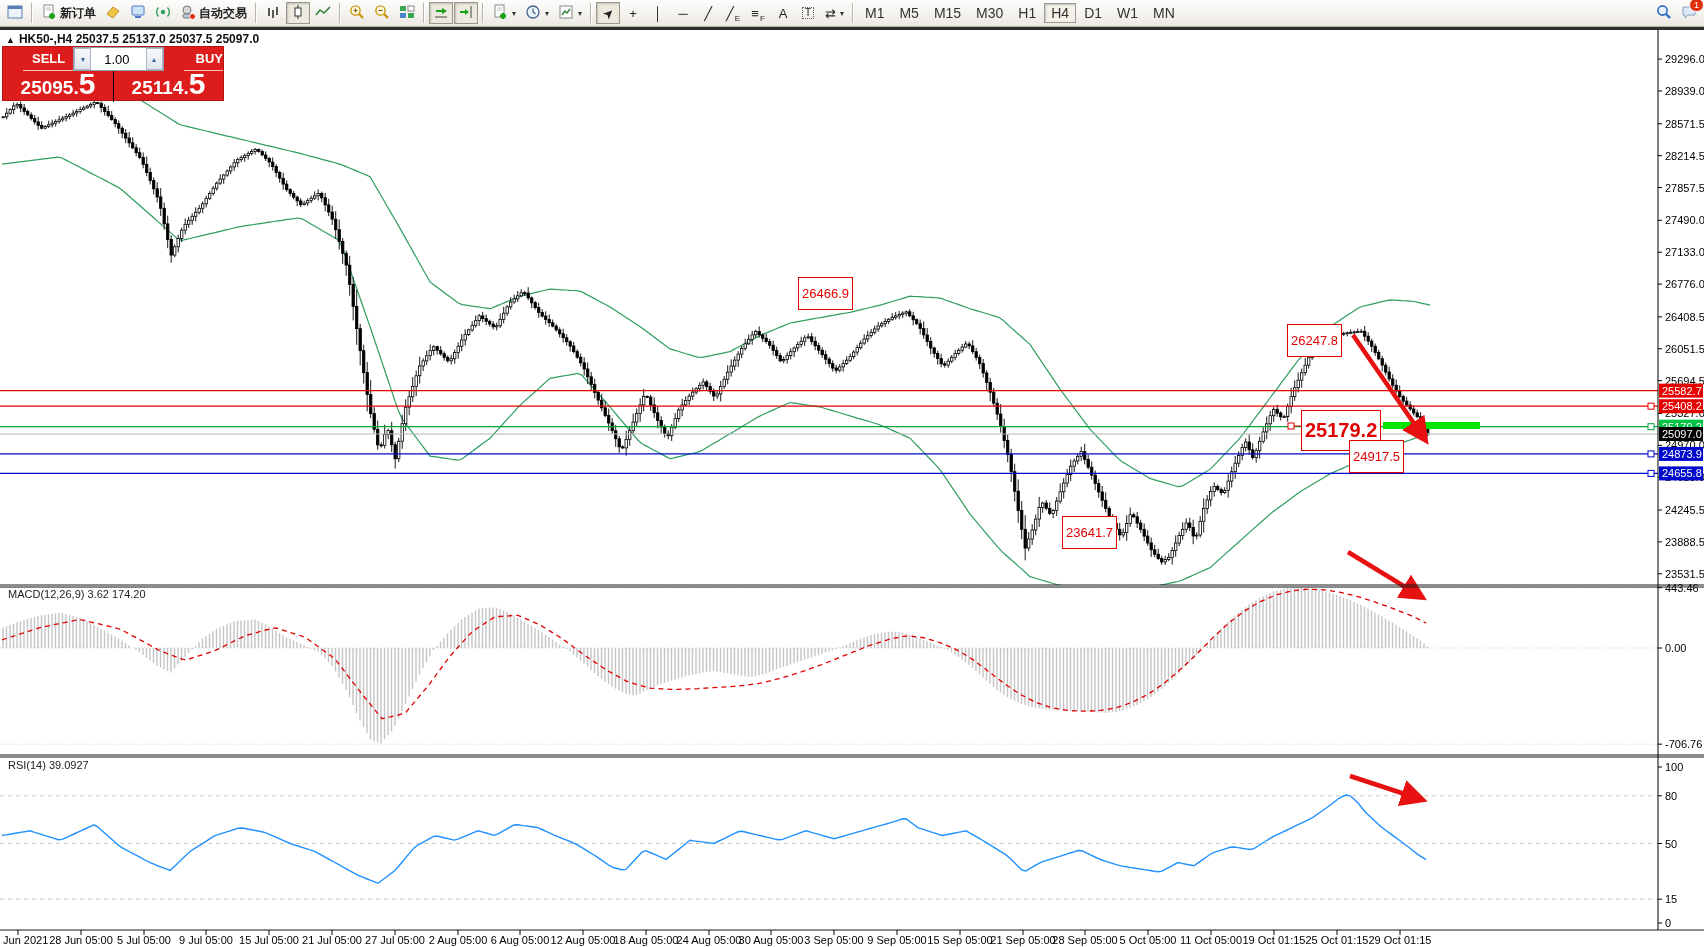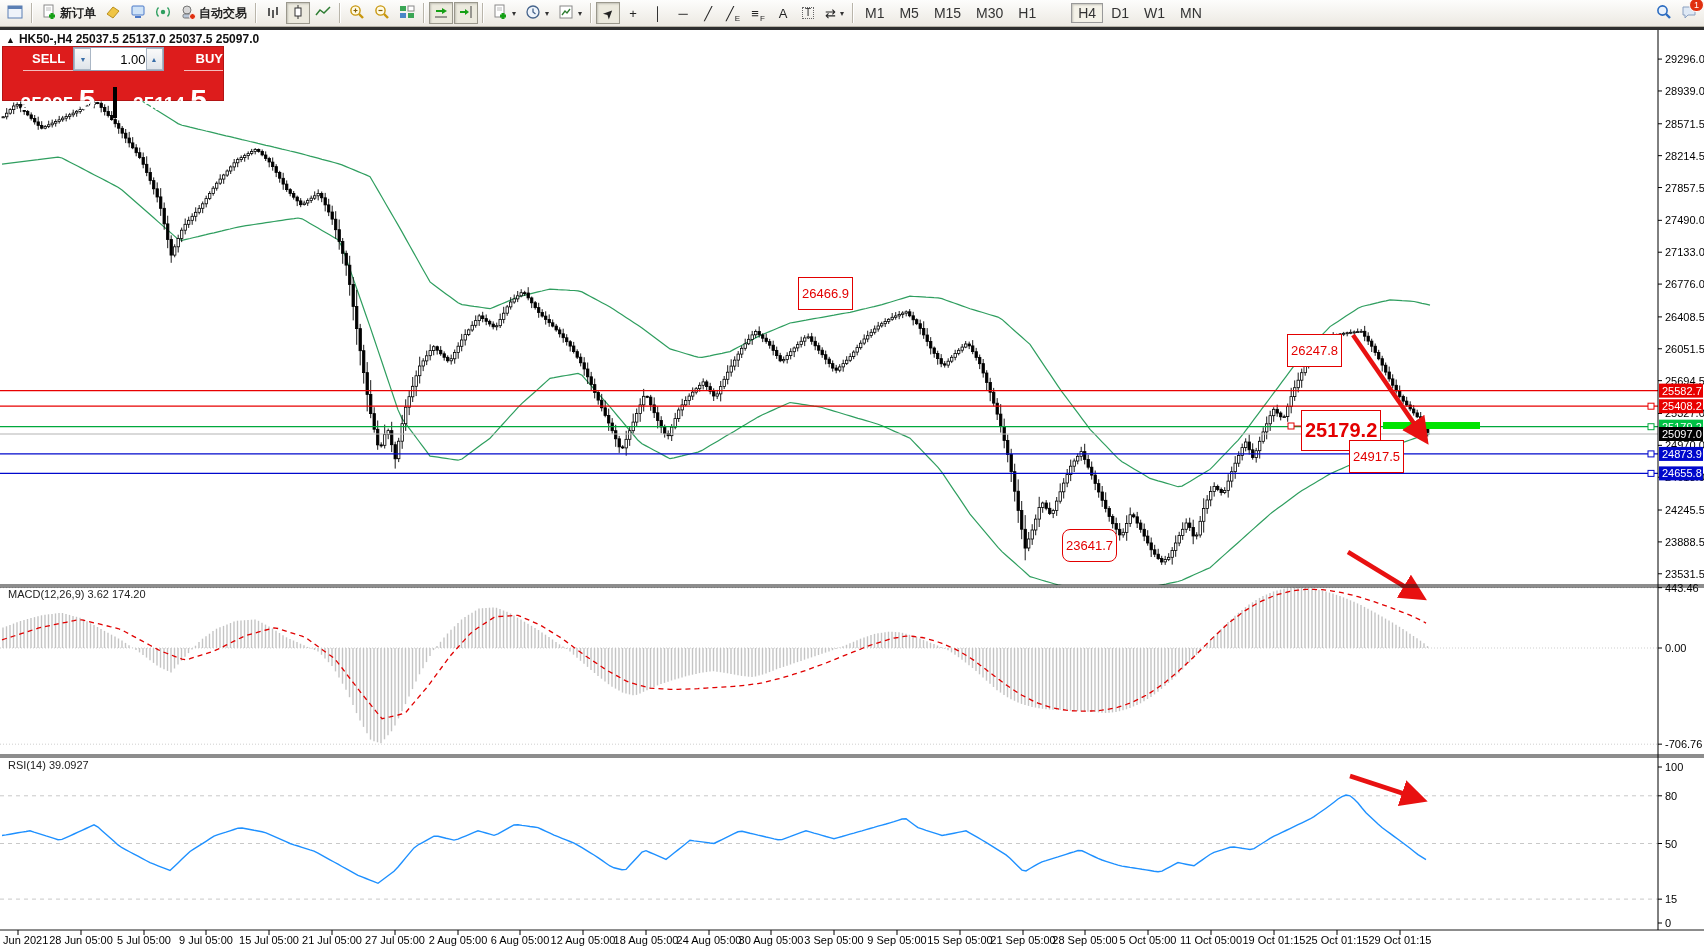--- a/index.html
+++ b/index.html
@@ -11,21 +11,21 @@
     background:linear-gradient(#fdfdfc,#ece9e2);border-bottom:1px solid #b7b3a8;
     display:flex;align-items:center;padding:0 3px;gap:1px;z-index:30;}
   .tsep{width:2px;height:20px;margin:0 3px;border-left:1px solid #b9b5aa;border-right:1px solid #fff;}
   .tbtn{height:22px;min-width:24px;display:flex;align-items:center;justify-content:center;
     gap:3px;padding:0 3px;border:1px solid transparent;font-size:12px;color:#222;cursor:default;}
   .tbtn.active{background:#eceade;border:1px solid #9a988c;box-shadow:inset 1px 1px 2px rgba(0,0,0,.18);}
   .tbtn .glyph{font-size:13px;line-height:1;}
   .tbtn .lbl{font-size:12px;white-space:nowrap;font-weight:bold;}
   .caret{font-size:8px;color:#333;margin-left:1px;}
   .tf{height:20px;padding:1px 6px;font-size:14px;color:#333;border:1px solid transparent;}
-  .tf.active{background:#f4f2e8;border:1px solid #999;box-shadow:inset 1px 1px 2px rgba(0,0,0,.2);margin-left:27px;}
+  .tf.active{background:#f4f2e8;border:1px solid #999;box-shadow:inset 1px 1px 2px rgba(0,0,0,.2);}
   .spacer{flex:1;}
   .badge{position:absolute;right:-4px;top:-5px;background:#e03010;color:#fff;font-size:9px;
     border-radius:8px;padding:0 4px;line-height:12px;border:1px solid #fff;}
   
   #topline{position:absolute;left:0;top:27px;width:1704px;height:3px;background:#2e2e2e;z-index:25;}
   #chart-svg{position:absolute;left:0;top:0;z-index:1;}
   
   #symhdr{position:absolute;left:6px;top:32px;z-index:10;font-size:12px;font-weight:bold;color:#111;}
   #symhdr .tri{font-size:9px;margin-right:4px;}
   
@@ -33,25 +33,25 @@
   
   #tradepanel{position:absolute;left:3px;top:47px;width:220px;height:53px;background:#dd1c1c;
     z-index:20;display:flex;flex-direction:column;box-shadow:0 0 0 1px #b21414;}
   .tp-top{display:flex;height:25px;align-items:stretch;}
   .tp-sell-l,.tp-buy-l{color:#fff;font-size:13px;font-weight:bold;display:flex;align-items:center;margin-left:20px;}
   .tp-sell-l{width:58px;padding-left:9px;border-bottom:1px solid #f3bcbc;}
   .tp-buy-l{flex:1;padding-left:12px;border-bottom:1px solid #f3bcbc;}
   .volbox{width:106px;height:24px;background:#fff;border:1px solid #8fa0b5;display:flex;align-items:stretch;margin-top:0px;}
   .spin{width:17px;background:linear-gradient(#fafafa,#dfe4ea);border:1px solid #aab6c5;
     display:flex;align-items:center;justify-content:center;font-size:7px;color:#3a6ea8;}
-  .volval{flex:1;display:flex;align-items:center;justify-content:flex-end;padding-right:0;
+  .volval{flex:1;display:flex;align-items:center;justify-content:flex-end;padding-right:16px;
     font-size:13px;color:#000;}
   .tp-bot{flex:1;display:flex;align-items:flex-end;}
   .price-cell{width:110px;color:#fff;display:flex;align-items:baseline;justify-content:center;padding-bottom:3px;}
-  .price-cell+.price-cell{border-left:4px solid #000000;margin-top:16px;}
+  .price-cell+.price-cell{border-left:1px solid #000000;}
   .pmain{font-size:19px;font-weight:bold;letter-spacing:0px;}
   .pdot{font-size:19px;font-weight:bold;}
   .pbig{font-size:30px;font-weight:bold;line-height:.85;}
   
   .anno{position:absolute;z-index:12;background:#fff;border:1px solid #e30000;color:#e30000;
     padding:7px 3px;font-size:13px;line-height:17px;white-space:nowrap;}
   .anno.big{font-size:20px;font-weight:bold;line-height:25px;}
 </style>
 </head>
 <body>
@@ -1654,18 +1654,18 @@
           <span class="pbig">5</span>
       </div>
     </div>
   </div>
 
   <div class="indlbl" style="top:588px">MACD(12,26,9) 3.62 174.20</div>
   <div class="indlbl" style="top:759px">RSI(14) 39.0927</div>
 
   <div id="annos">
       <div class="anno" style="left: 798px; top: 277px;">26466.9</div>
-      <div class="anno" style="left: 1287px; top: 334px;">26247.8</div>
+      <div class="anno" style="left: 1287px; top: 324px;">26247.8</div>
       <div class="anno big" style="left: 1301px; top: 410px;">25179.2</div>
       <div class="anno" style="left: 1349px; top: 440px;">24917.5</div>
-      <div class="anno" style="left: 1062px; top: 529px; border-radius: 8px;">23641.7</div>
+      <div class="anno" style="left: 1062px; top: 516px;">23641.7</div>
     </div>
 </div>
 
 </body></html>

